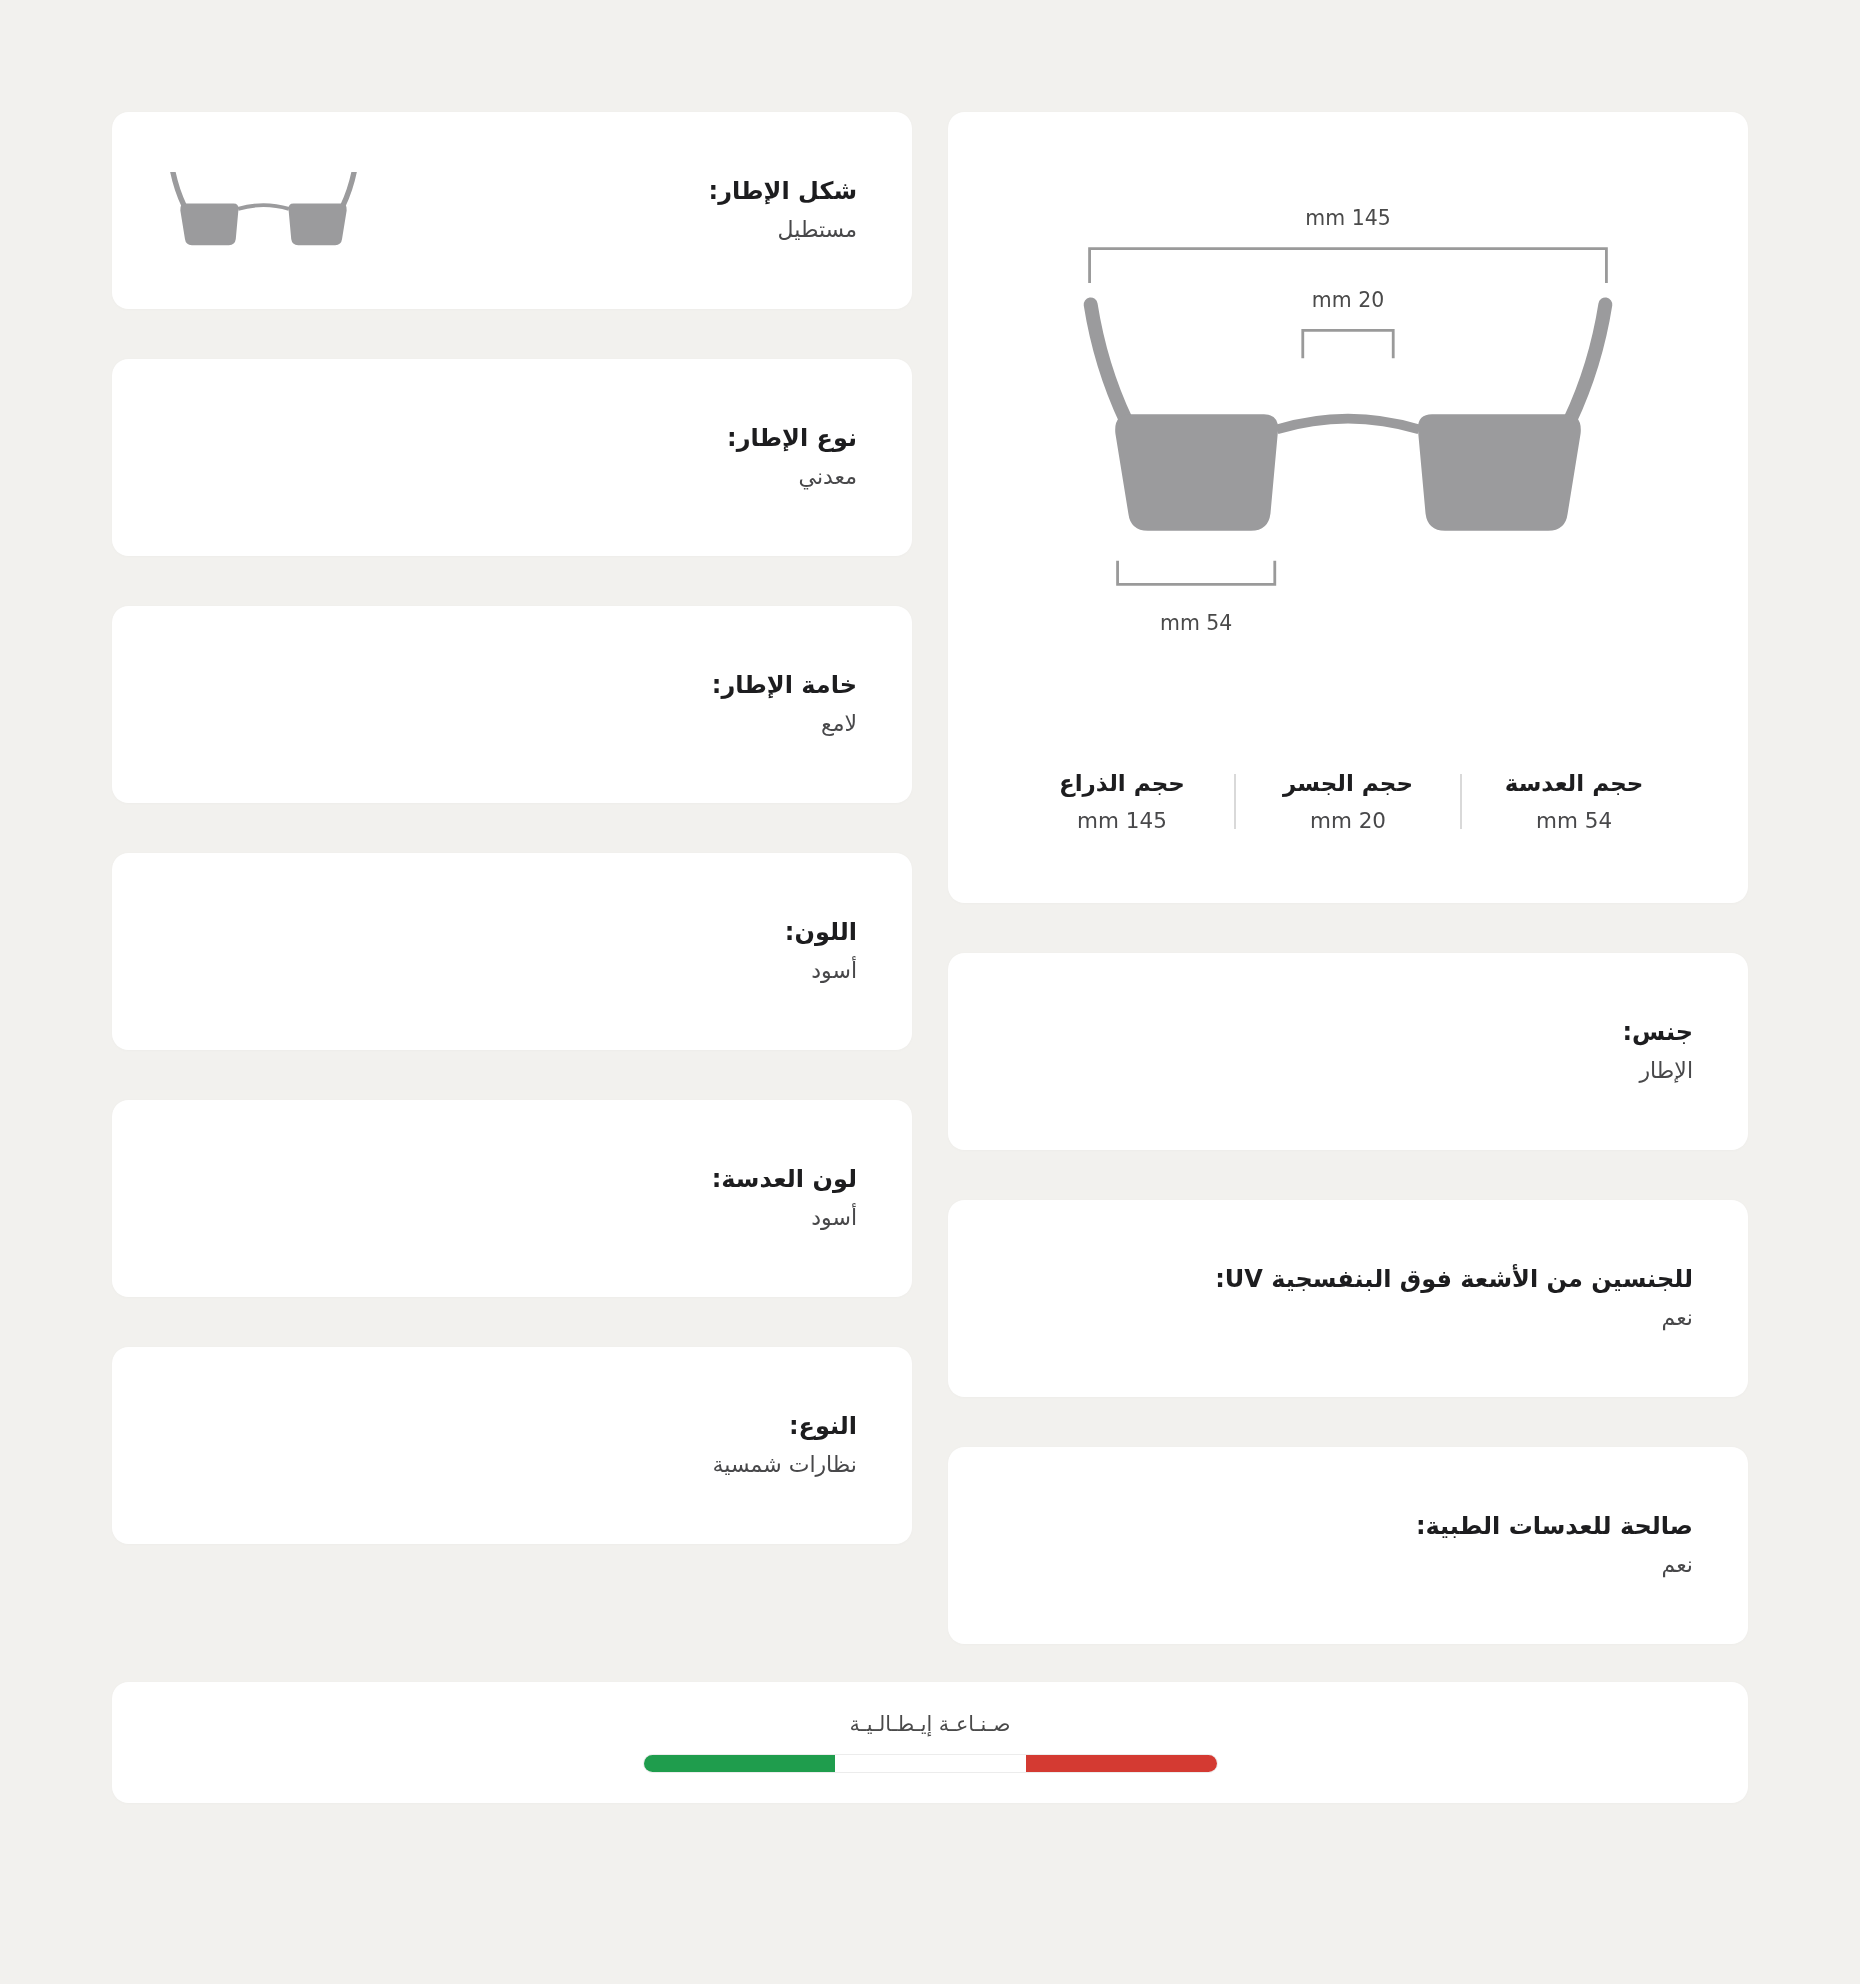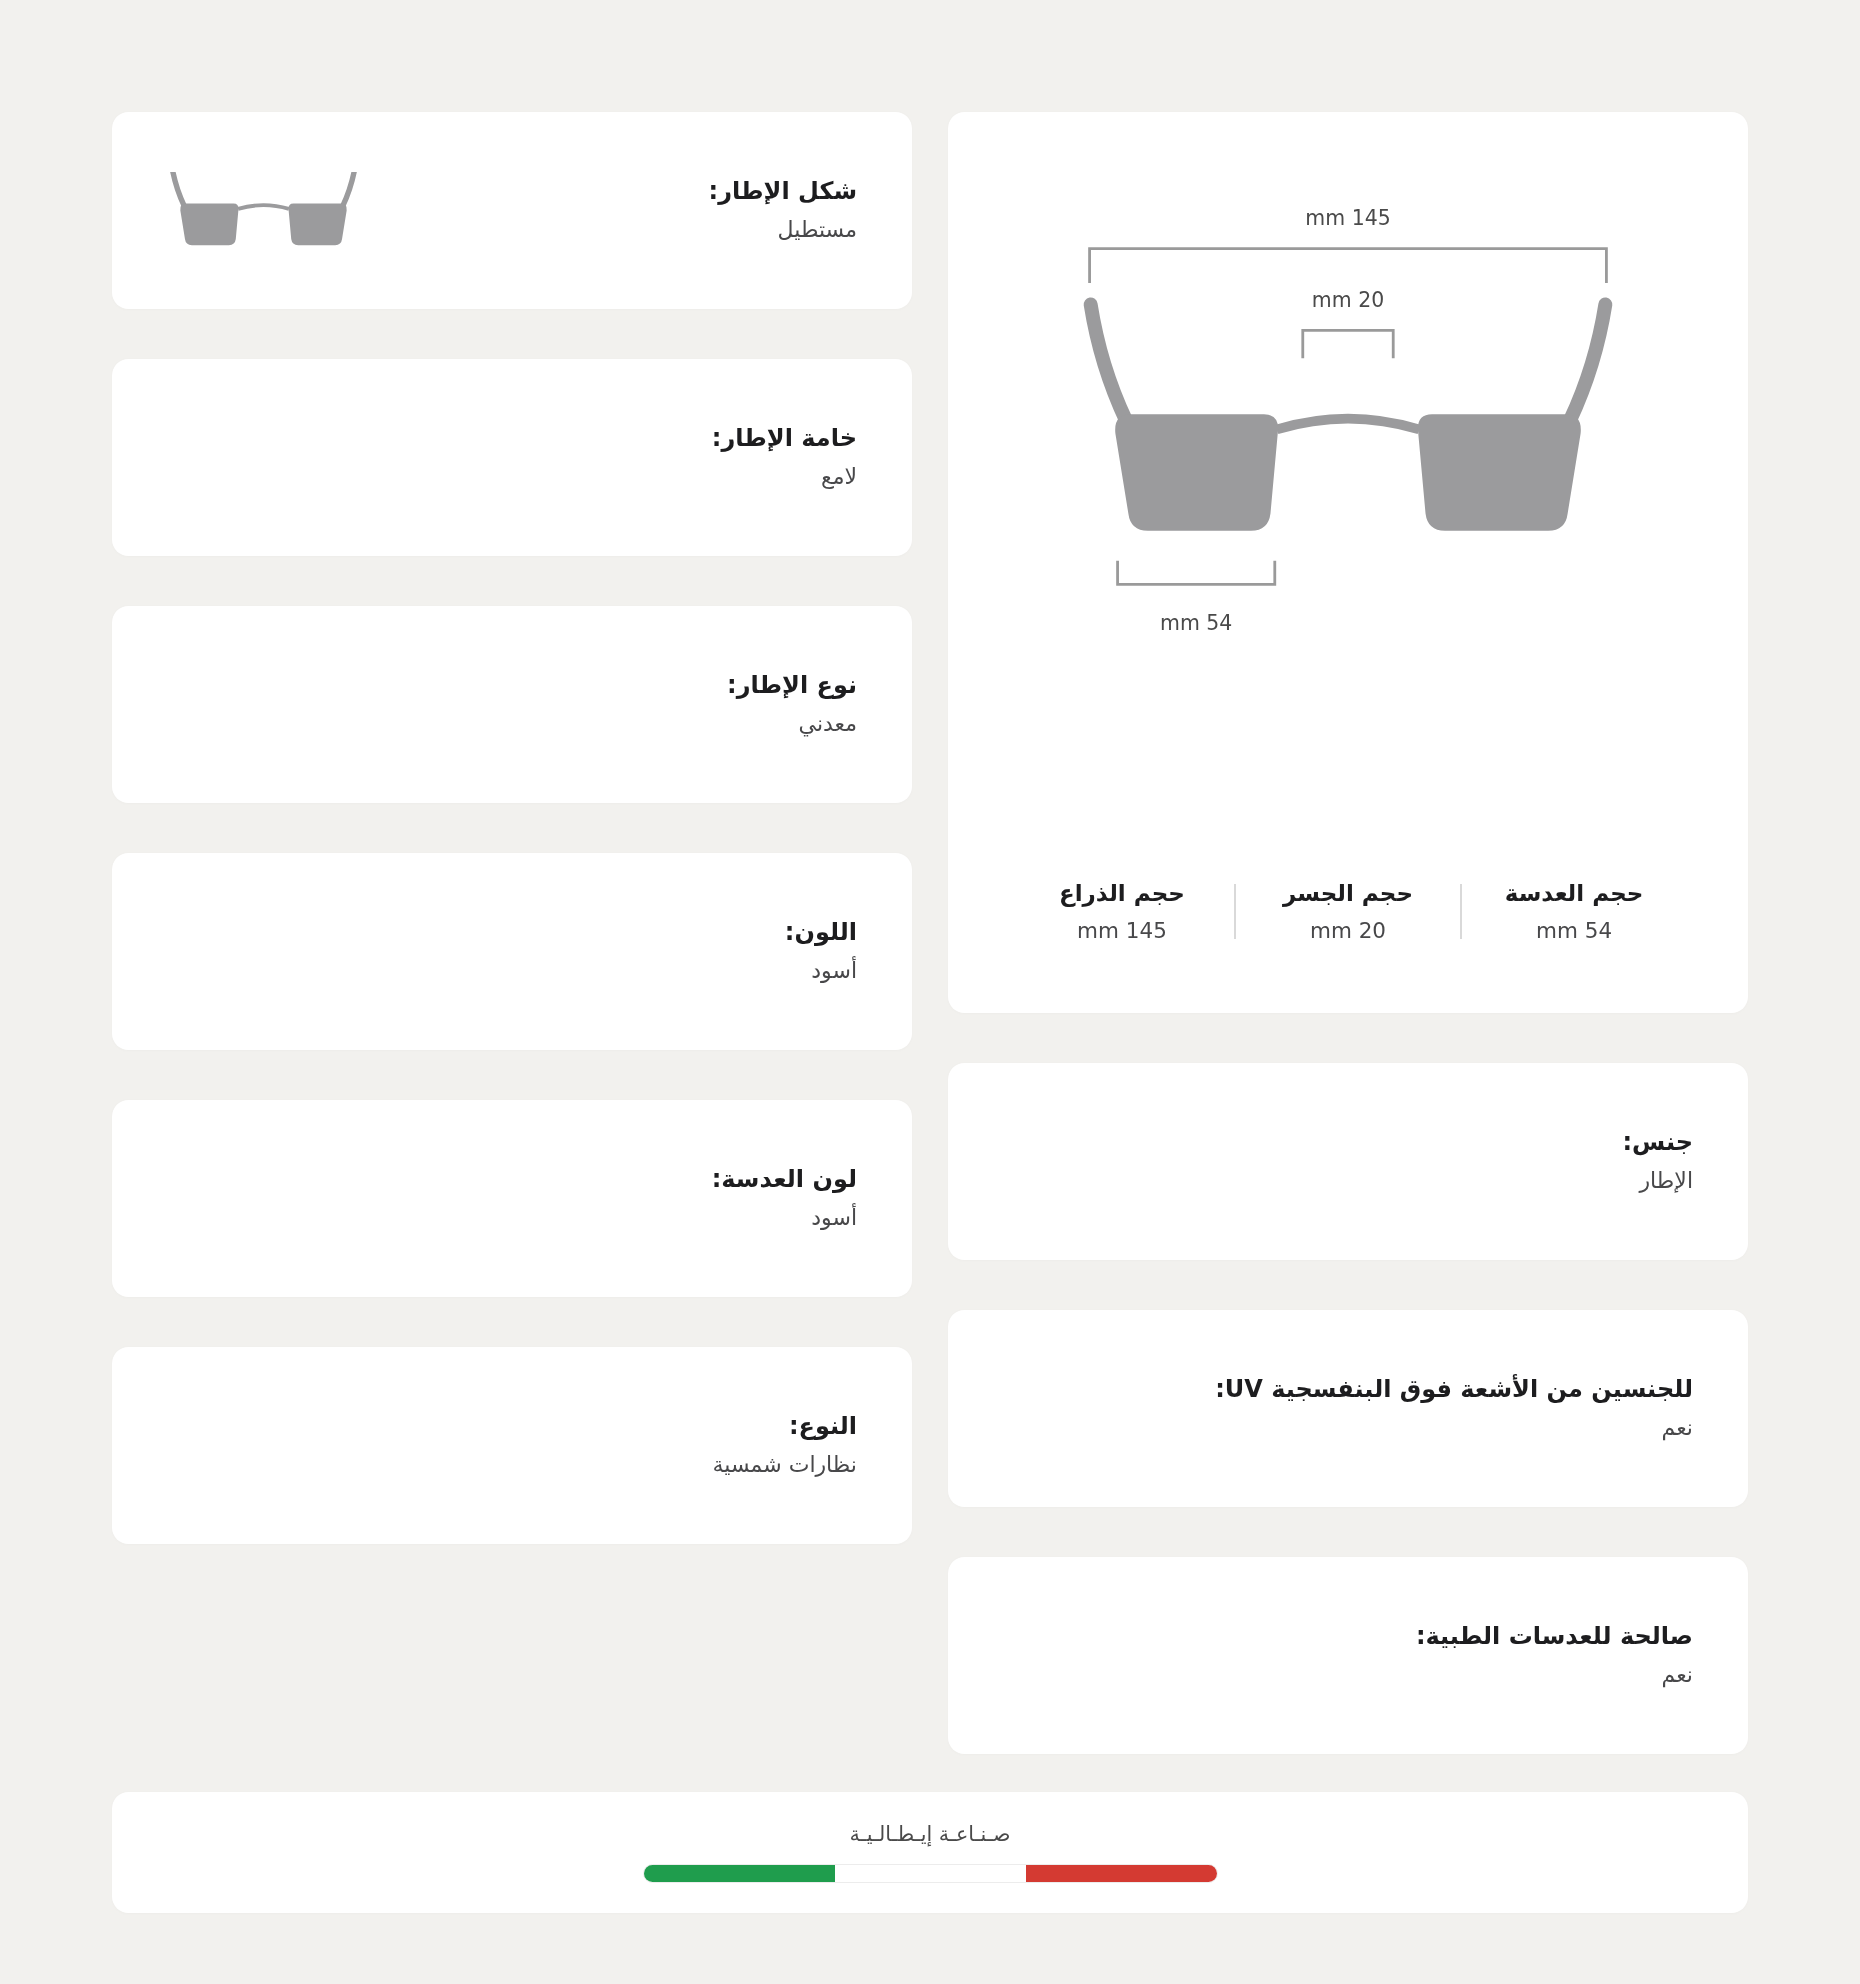--- a/index.html
+++ b/index.html
@@ -29,21 +29,21 @@
     padding:0 55px;
   }
   .spec-card.with-icon { justify-content:space-between; }
   .spec-text { display:flex; flex-direction:column; }
   .spec-label { font-size:24px; font-weight:700; color:#1d1d1f; line-height:1.4; }
   .spec-value { font-size:22px; font-weight:400; color:#48484a; line-height:1.4; margin-top:6.6px; }
   .spec-icon svg { display:block; }
 
   
   .diagram-card {
-    height:901px;
+    height:791px;
     display:flex;
     flex-direction:column;
     align-items:center;
     justify-content:space-between;
     padding:87px 45px 70px;
   }
   .glasses-svg { display:block; }
   .glasses-svg text {
     font-family:"DejaVu Sans", sans-serif;
     font-size:19px;
@@ -170,29 +170,29 @@
             <path d="M486,206 Q510,155 519,98" stroke="#9b9b9d" stroke-width="14" stroke-linecap="round" fill="none"></path>
             <path d="M214,214 Q280,194 346,214" stroke="#9b9b9d" stroke-width="10" fill="none"></path>
             <path d="M78,200 L202,200 Q216,200 215,215 L208,292 Q206,308 190,308 L94,308 Q78,308 76,292 L64,218 Q62,200 78,200 Z" fill="#9b9b9d"></path>
             <path d="M482,200 L358,200 Q344,200 345,215 L352,292 Q354,308 370,308 L466,308 Q482,308 484,292 L496,218 Q498,200 482,200 Z" fill="#9b9b9d"></path>
           </svg>
         </div>
       </section>
 
       <section class="card spec-card">
         <div class="spec-text">
+          <div class="spec-label">نوع الإطار:</div>
+          <div class="spec-value">معدني</div>
+        </div>
+      </section>
+
+      <section class="card spec-card">
+        <div class="spec-text">
           <div class="spec-label">خامة الإطار:</div>
           <div class="spec-value">لامع</div>
-        </div>
-      </section>
-
-      <section class="card spec-card">
-        <div class="spec-text">
-          <div class="spec-label">نوع الإطار:</div>
-          <div class="spec-value">معدني</div>
         </div>
       </section>
 
       <section class="card spec-card">
         <div class="spec-text">
           <div class="spec-label">اللون:</div>
           <div class="spec-value">أسود</div>
         </div>
       </section>
 

